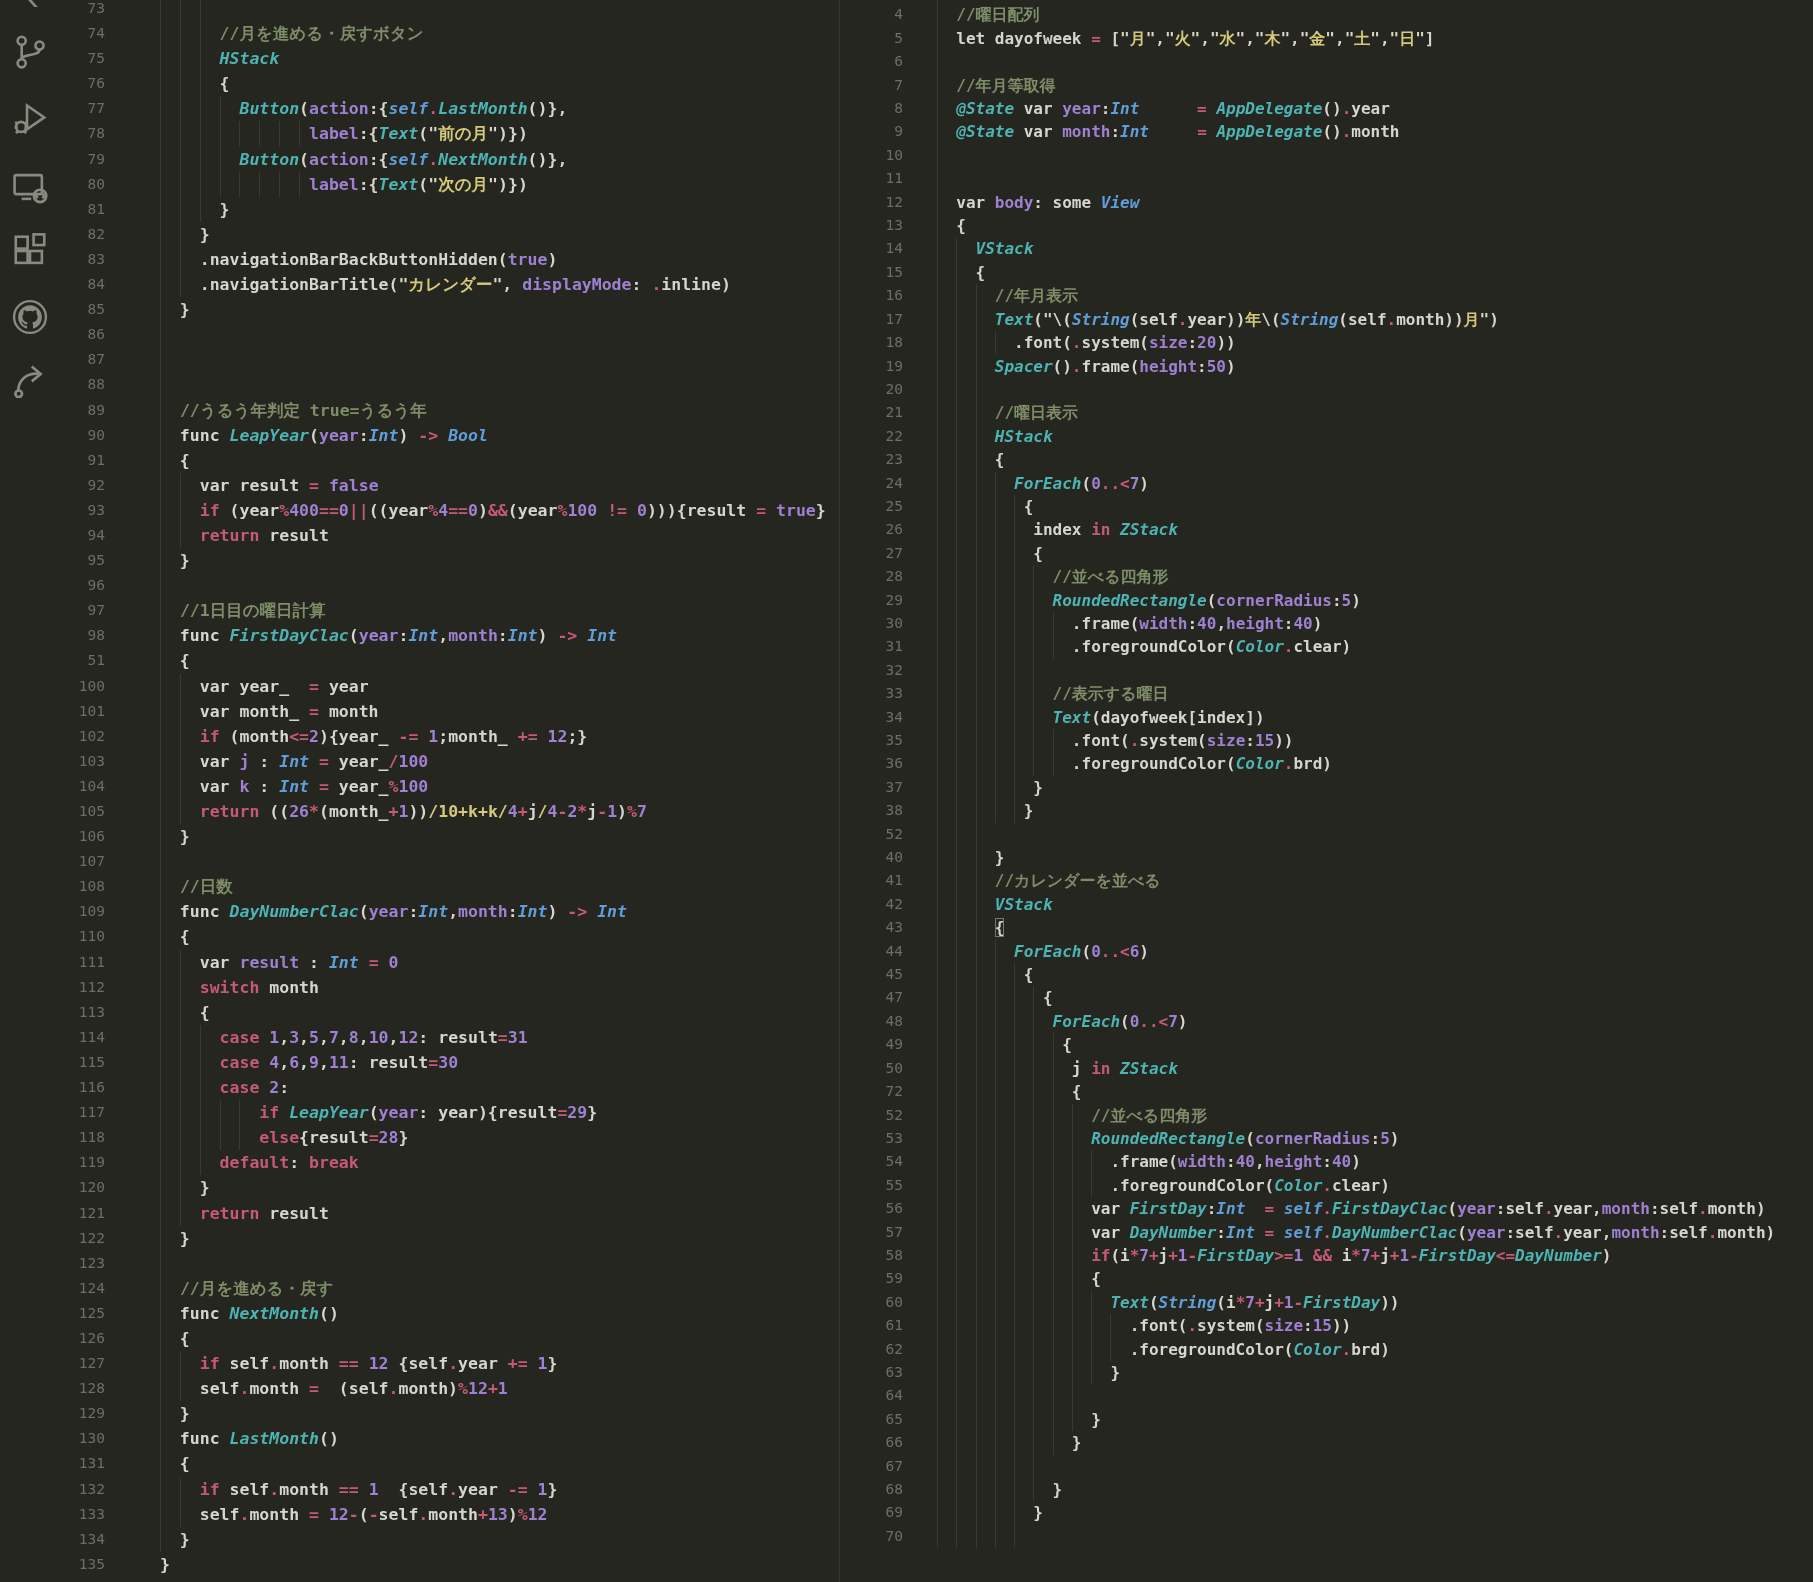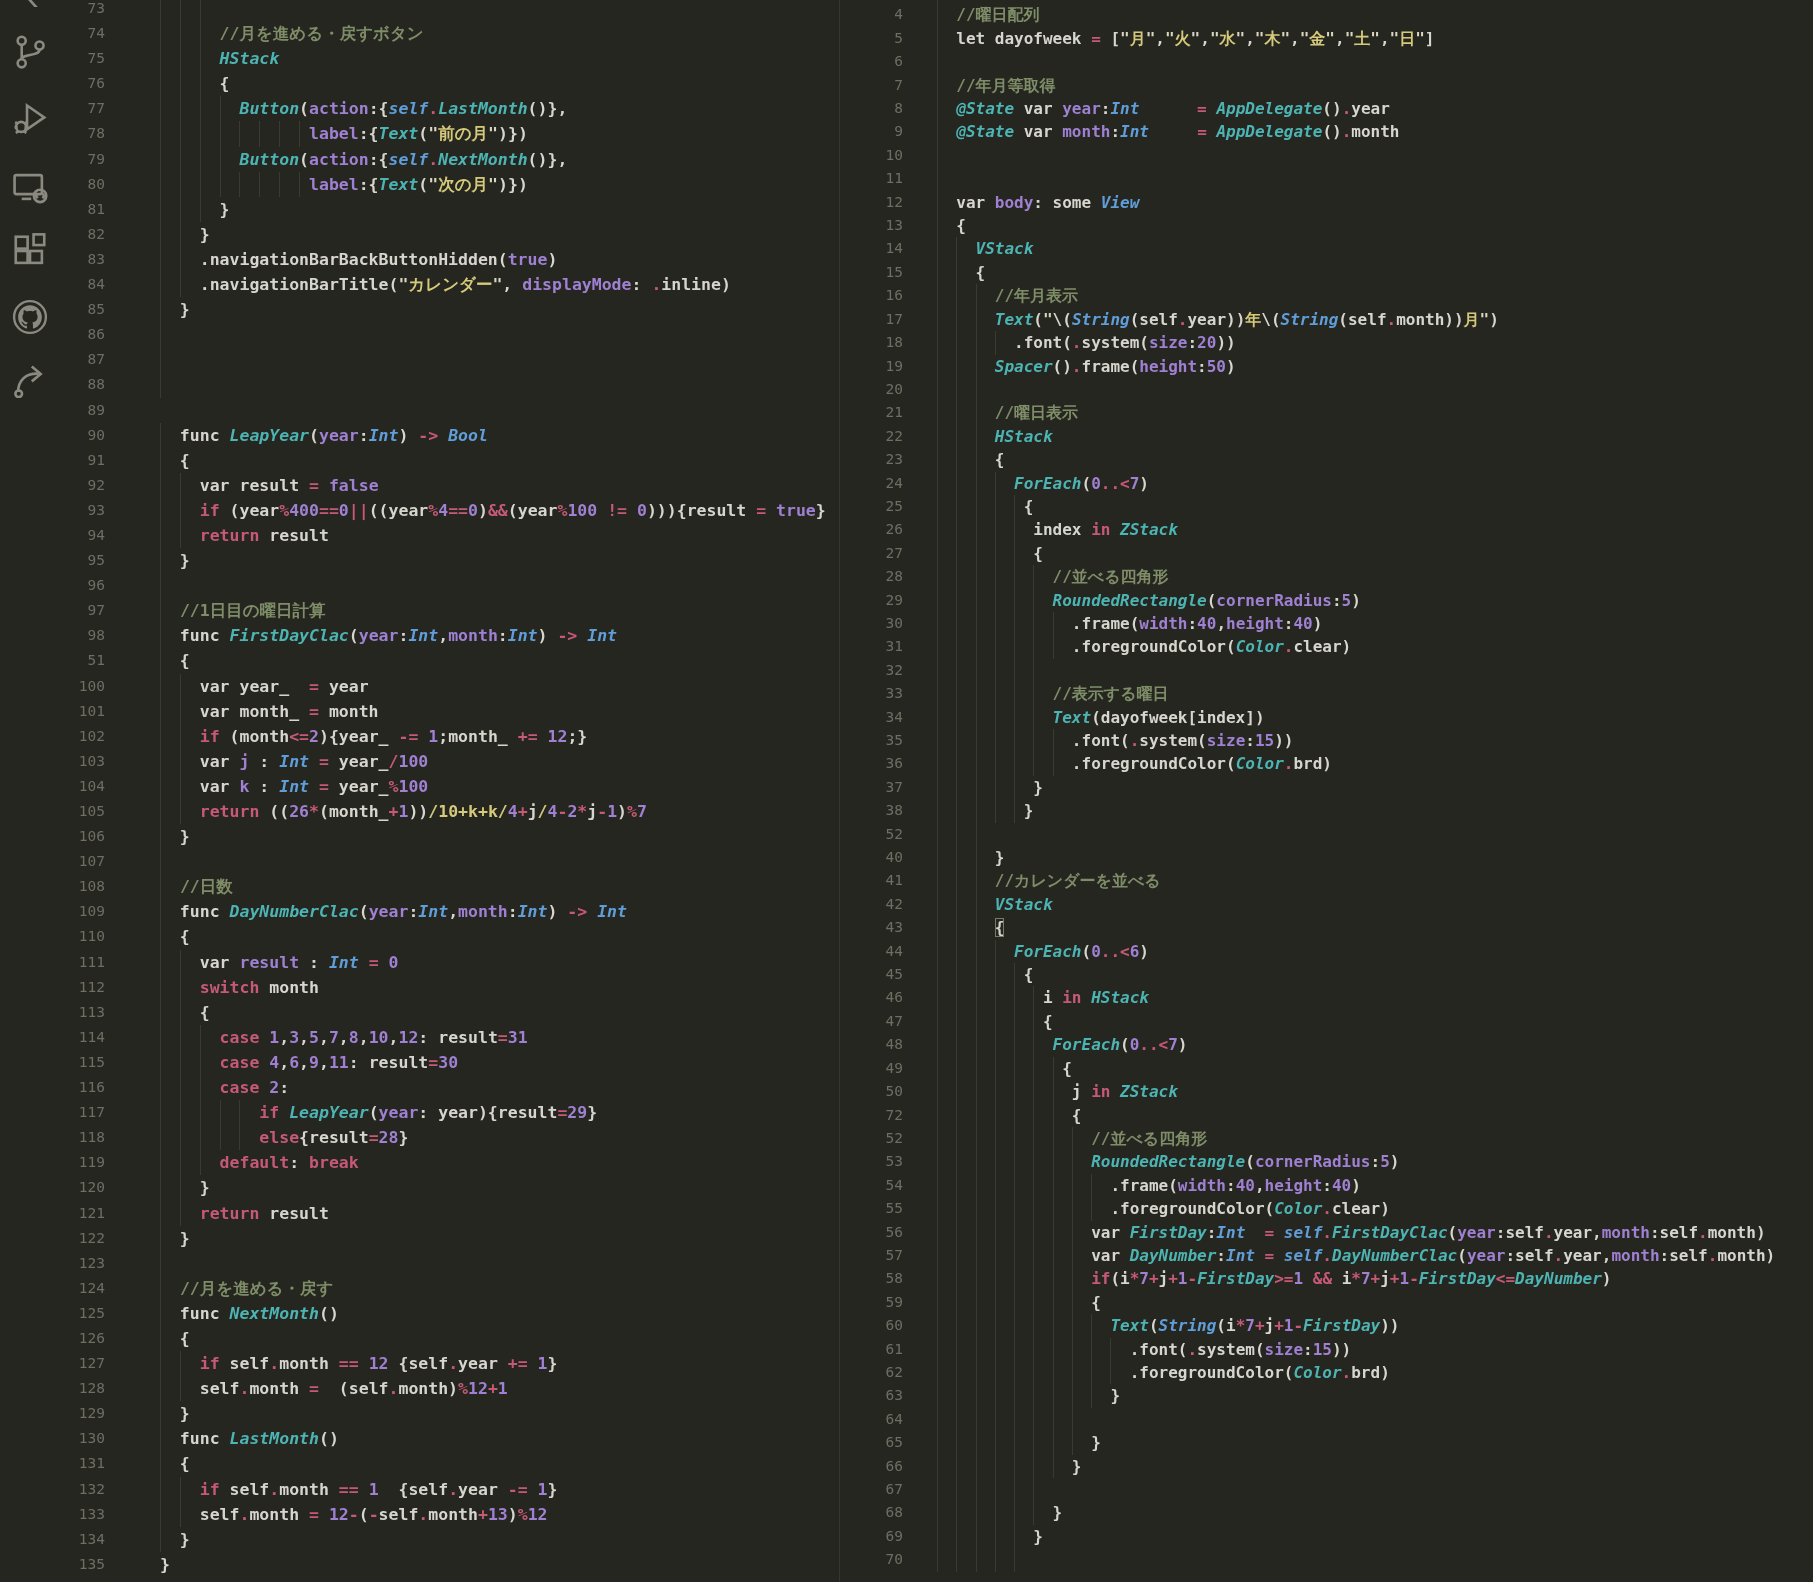--- a/index.html
+++ b/index.html
@@ -151,20 +151,21 @@
       <div class="row">
         <span class="ln">87</span>
         <span class="code"><i class="g" style="left: 0ch;"></i></span>
       </div>
       <div class="row">
         <span class="ln">88</span>
         <span class="code"><i class="g" style="left: 0ch;"></i></span>
       </div>
       <div class="row">
         <span class="ln">89</span>
+        <span class="code"><i class="g" style="left: 0ch;"></i><span class="tok-w">  </span><span class="tok-c">//うるう年判定 true=うるう年</span></span>
       </div>
       <div class="row">
         <span class="ln">90</span>
         <span class="code"><i class="g" style="left: 0ch;"></i><span class="tok-w">  func </span><span class="tok-t">LeapYear</span><span class="tok-w">(</span><span class="tok-n">year</span><span class="tok-w">:</span><span class="tok-b">Int</span><span class="tok-w">) </span><span class="tok-k">-&gt;</span><span class="tok-w"> </span><span class="tok-b">Bool</span></span>
       </div>
       <div class="row">
         <span class="ln">91</span>
         <span class="code"><i class="g" style="left: 0ch;"></i><span class="tok-w">  {</span></span>
       </div>
       <div class="row">
@@ -511,24 +512,20 @@
       </div>
       <div class="row">
         <span class="ln">44</span>
         <span class="code"><i class="g" style="left: 0ch;"></i><i class="g" style="left: 2ch;"></i><i class="g" style="left: 4ch;"></i><i class="g" style="left: 6ch;"></i><span class="tok-w">        </span><span class="tok-t">ForEach</span><span class="tok-w">(</span><span class="tok-n">0</span><span class="tok-k">..&lt;</span><span class="tok-n">6</span><span class="tok-w">)</span></span>
       </div>
       <div class="row">
         <span class="ln">45</span>
         <span class="code"><i class="g" style="left: 0ch;"></i><i class="g" style="left: 2ch;"></i><i class="g" style="left: 4ch;"></i><i class="g" style="left: 6ch;"></i><i class="g" style="left: 8ch;"></i><span class="tok-w">         {</span></span>
       </div>
       <div class="row">
-        <span class="ln">46</span>
-        <span class="code"><i class="g" style="left: 0ch;"></i><i class="g" style="left: 2ch;"></i><i class="g" style="left: 4ch;"></i><i class="g" style="left: 6ch;"></i><i class="g" style="left: 8ch;"></i><i class="g" style="left: 10ch;"></i><span class="tok-w">           i </span><span class="tok-k">in</span><span class="tok-w"> </span><span class="tok-t">HStack</span></span>
-      </div>
-      <div class="row">
         <span class="ln">47</span>
         <span class="code"><i class="g" style="left: 0ch;"></i><i class="g" style="left: 2ch;"></i><i class="g" style="left: 4ch;"></i><i class="g" style="left: 6ch;"></i><i class="g" style="left: 8ch;"></i><i class="g" style="left: 10ch;"></i><span class="tok-w">           {</span></span>
       </div>
       <div class="row">
         <span class="ln">48</span>
         <span class="code"><i class="g" style="left: 0ch;"></i><i class="g" style="left: 2ch;"></i><i class="g" style="left: 4ch;"></i><i class="g" style="left: 6ch;"></i><i class="g" style="left: 8ch;"></i><i class="g" style="left: 10ch;"></i><span class="tok-w">            </span><span class="tok-t">ForEach</span><span class="tok-w">(</span><span class="tok-n">0</span><span class="tok-k">..&lt;</span><span class="tok-n">7</span><span class="tok-w">)</span></span>
       </div>
       <div class="row">
         <span class="ln">49</span>
         <span class="code"><i class="g" style="left: 0ch;"></i><i class="g" style="left: 2ch;"></i><i class="g" style="left: 4ch;"></i><i class="g" style="left: 6ch;"></i><i class="g" style="left: 8ch;"></i><i class="g" style="left: 10ch;"></i><i class="g" style="left: 12ch;"></i><span class="tok-w">             {</span></span>

